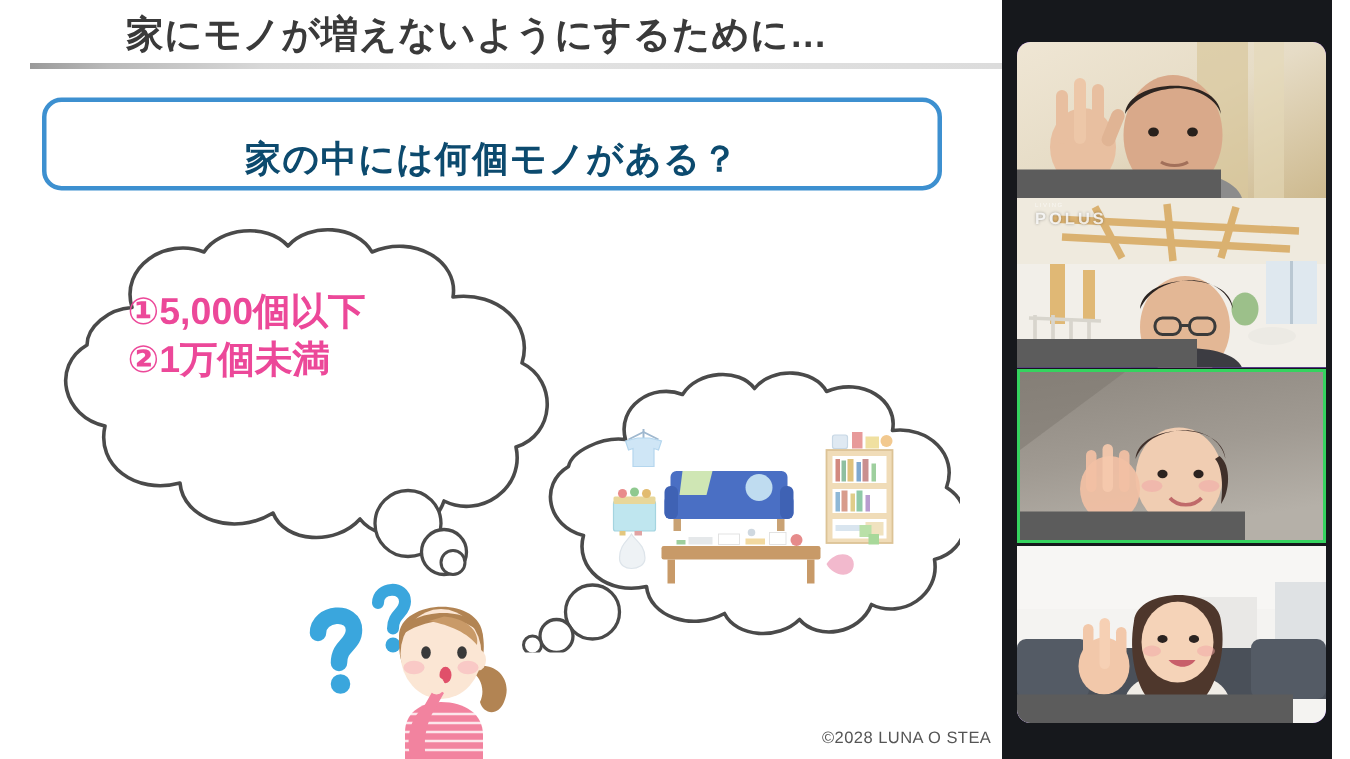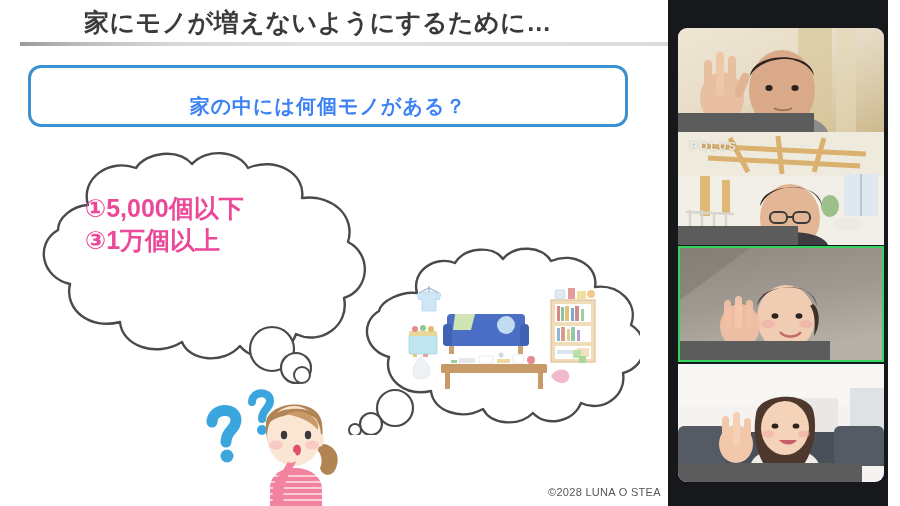--- a/index.html
+++ b/index.html
@@ -59,23 +59,23 @@
     height: 62px;
     border: 3px solid #3d90d0;
     border-radius: 13px;
     box-sizing: border-box;
     background: #ffffff;
     display: flex;
     align-items: center;
     justify-content: center;
   }
   #question-text {
-    font-size: 20px;
+    font-size: 24px;
     font-weight: bold;
-    color: #3b82f6;
+    color: #0c4a6e;
     letter-spacing: 1px;
     white-space: nowrap;
     margin-top: 20px;
   }
 
   
   #options-cloud {
     position: absolute;
     left: 10px;
     top: 150px;
@@ -226,21 +226,21 @@
                  C214,214 180,212 172,192
                  C146,208 112,196 110,172
                  C80,180 54,160 60,134
                  C32,128 24,94 48,80
                  C48,68 62,56 78,55 Z" fill="#ffffff" stroke="#4a4a4a" stroke-width="2.4" stroke-linejoin="round"></path>
       </svg>
     </div>
 
     <div id="options-list">
       <div class="option-line">①5,000個以下</div>
-      <div class="option-line">③1万個以上</div>
+      <div class="option-line">②1万個未満</div>
     </div>
 
     <div id="cloud-tail-left">
       <svg width="110" height="70" viewBox="0 0 110 70" aria-hidden="true">
         <circle cx="32" cy="24" r="22" fill="#ffffff" stroke="#4a4a4a" stroke-width="2.2"></circle>
         <circle cx="56" cy="43" r="15" fill="#ffffff" stroke="#4a4a4a" stroke-width="2.2"></circle>
         <circle cx="62" cy="50" r="8" fill="#ffffff" stroke="#4a4a4a" stroke-width="2"></circle>
       </svg>
     </div>
 

